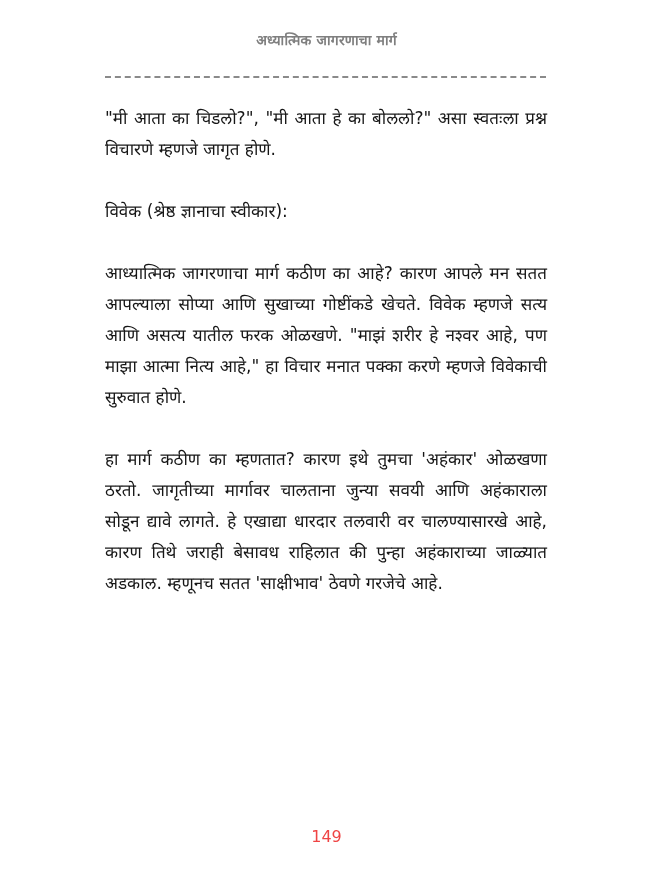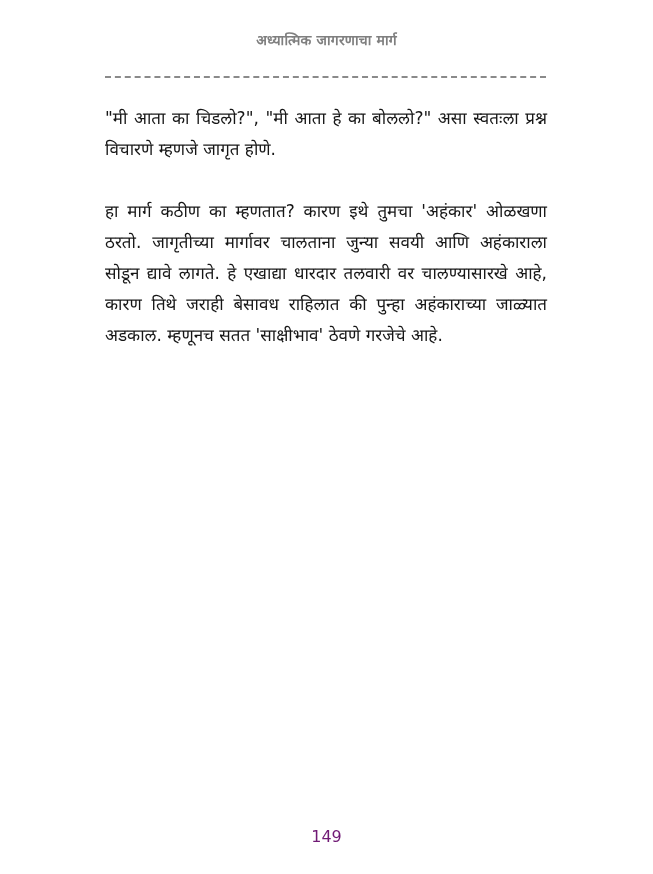--- a/index.html
+++ b/index.html
@@ -56,38 +56,40 @@
   .page-footer {
     position: absolute;
     left: 0;
     bottom: 28px;
     width: 100%;
     text-align: center;
   }
   .page-number {
     display: inline-block;
     font-size: 16px;
-    color: #701a75;
+    color: #ef4444;
   }
 </style>
 </head>
 <body>
 
 <div class="page">
 
   <div class="page-header">
     <span class="header-title">अध्यात्मिक जागरणाचा मार्ग</span>
   </div>
 
   <div class="separator"></div>
 
   <div class="content">
     <p>"मी आता का चिडलो?", "मी आता हे का बोललो?" असा स्वतःला प्रश्न विचारणे म्हणजे जागृत होणे.</p>
 
+    <p class="subhead">विवेक (श्रेष्ठ ज्ञानाचा स्वीकार):</p>
 
+    <p>आध्यात्मिक जागरणाचा मार्ग कठीण का आहे? कारण आपले मन सतत आपल्याला सोप्या आणि सुखाच्या गोष्टींकडे खेचते. विवेक म्हणजे सत्य आणि असत्य यातील फरक ओळखणे. "माझं शरीर हे नश्वर आहे, पण माझा आत्मा नित्य आहे," हा विचार मनात पक्का करणे म्हणजे विवेकाची सुरुवात होणे.</p>
 
 
     <p>हा मार्ग कठीण का म्हणतात? कारण इथे तुमचा 'अहंकार' ओळखणा ठरतो. जागृतीच्या मार्गावर चालताना जुन्या सवयी आणि अहंकाराला सोडून द्यावे लागते. हे एखाद्या धारदार तलवारी वर चालण्यासारखे आहे, कारण तिथे जराही बेसावध राहिलात की पुन्हा अहंकाराच्या जाळ्यात अडकाल. म्हणूनच सतत 'साक्षीभाव' ठेवणे गरजेचे आहे.</p>
 
   </div>
 
   <div class="page-footer">
     <span class="page-number">149</span>
   </div>
 

